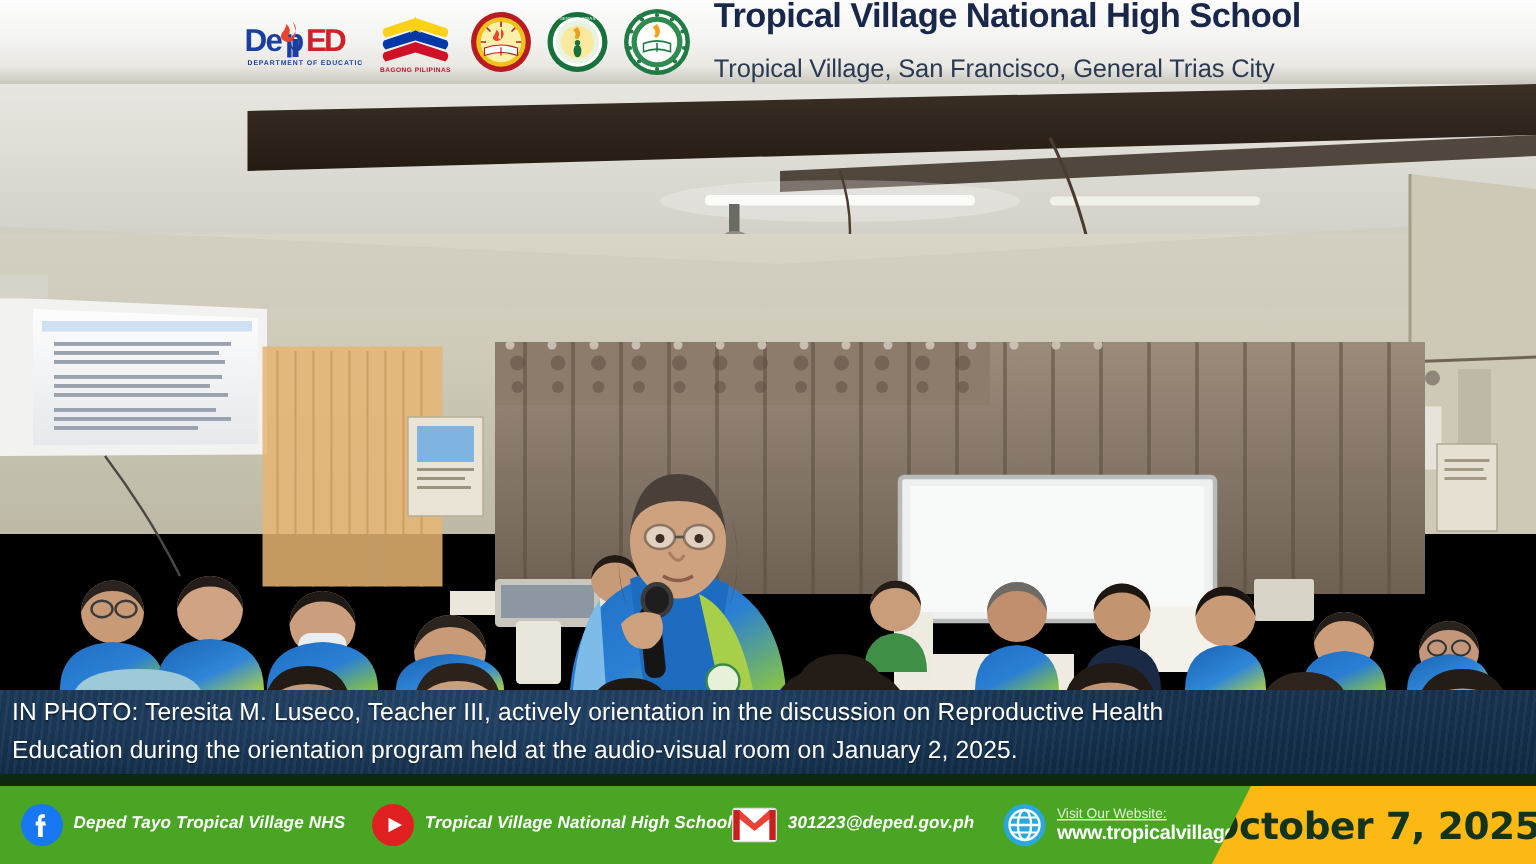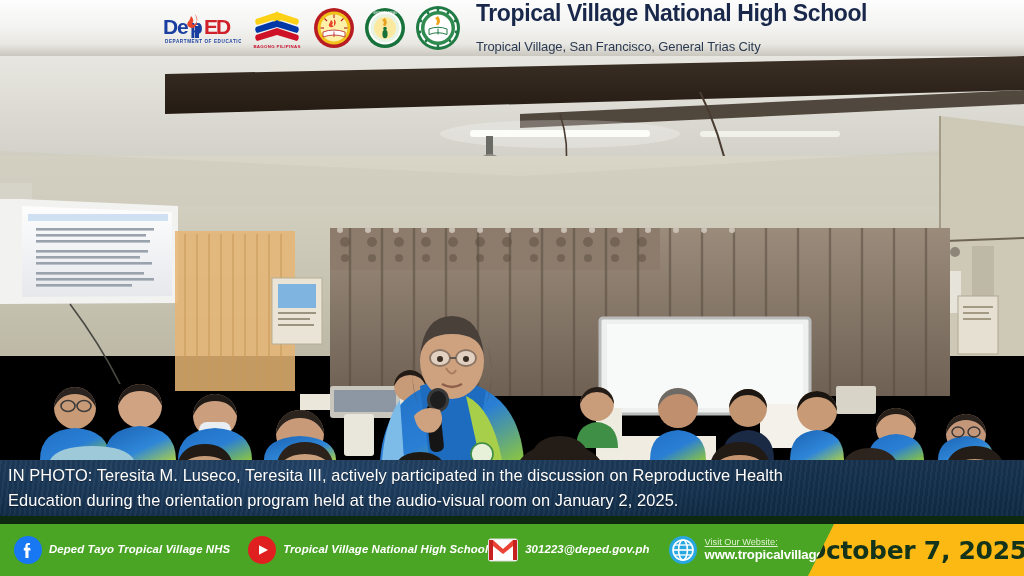--- a/index.html
+++ b/index.html
@@ -16,21 +16,21 @@
     z-index:5;
   }
   .logo { flex:0 0 auto; display:block; }
 
   #header-text { margin-left:6px; }
   #school-name {
     font-size:23px; font-weight:bold; color:#19284a; letter-spacing:-0.4px;
     line-height:1.05; white-space:nowrap;
   }
   #school-address {
-    font-size:13px; color:#2b3a53; letter-spacing:-0.1px; line-height:1.35;
+    font-size:17px; color:#2b3a53; letter-spacing:-0.1px; line-height:1.35;
     white-space:nowrap; margin-top:13px;
   }
 
   
   #photo {
     position:absolute; top:56px; left:0; width:1024px; height:404px;
     overflow:hidden; background:#8d8madd;
   }
   #photo svg { display:block; width:1024px; height:404px; }
 
@@ -495,21 +495,21 @@
             <circle cx="975" cy="424" r="32" fill="#c59a76"></circle>
             <path d="M943 424 q2 -34 32 -34 q30 0 32 34 q-8 -21 -32 -21 q-24 0 -32 21z" fill="#241d17"></path>
           </g>
 
         <path d="M0 404 h1024 v0 z" fill="none"></path>
       </g>
     </svg>
   </div>
 
   <div id="caption">
-    <div class="cap-line">IN PHOTO: Teresita M. Luseco, Teresita III, actively participated in the discussion on Reproductive Health</div>
+    <div class="cap-line">IN PHOTO: Teresita M. Luseco, Teacher III, actively orientation in the discussion on Reproductive Health</div>
     <div class="cap-line">Education during the orientation program held at the audio-visual room on January 2, 2025.</div>
   </div>
 
   <div id="footer">
     <div id="footer-dark"></div>
 
     <div id="footer-row">
 
       <div class="fitem" style="margin-left:14px;">
         <svg class="icon-circle" width="28" height="28" viewBox="0 0 28 28">

